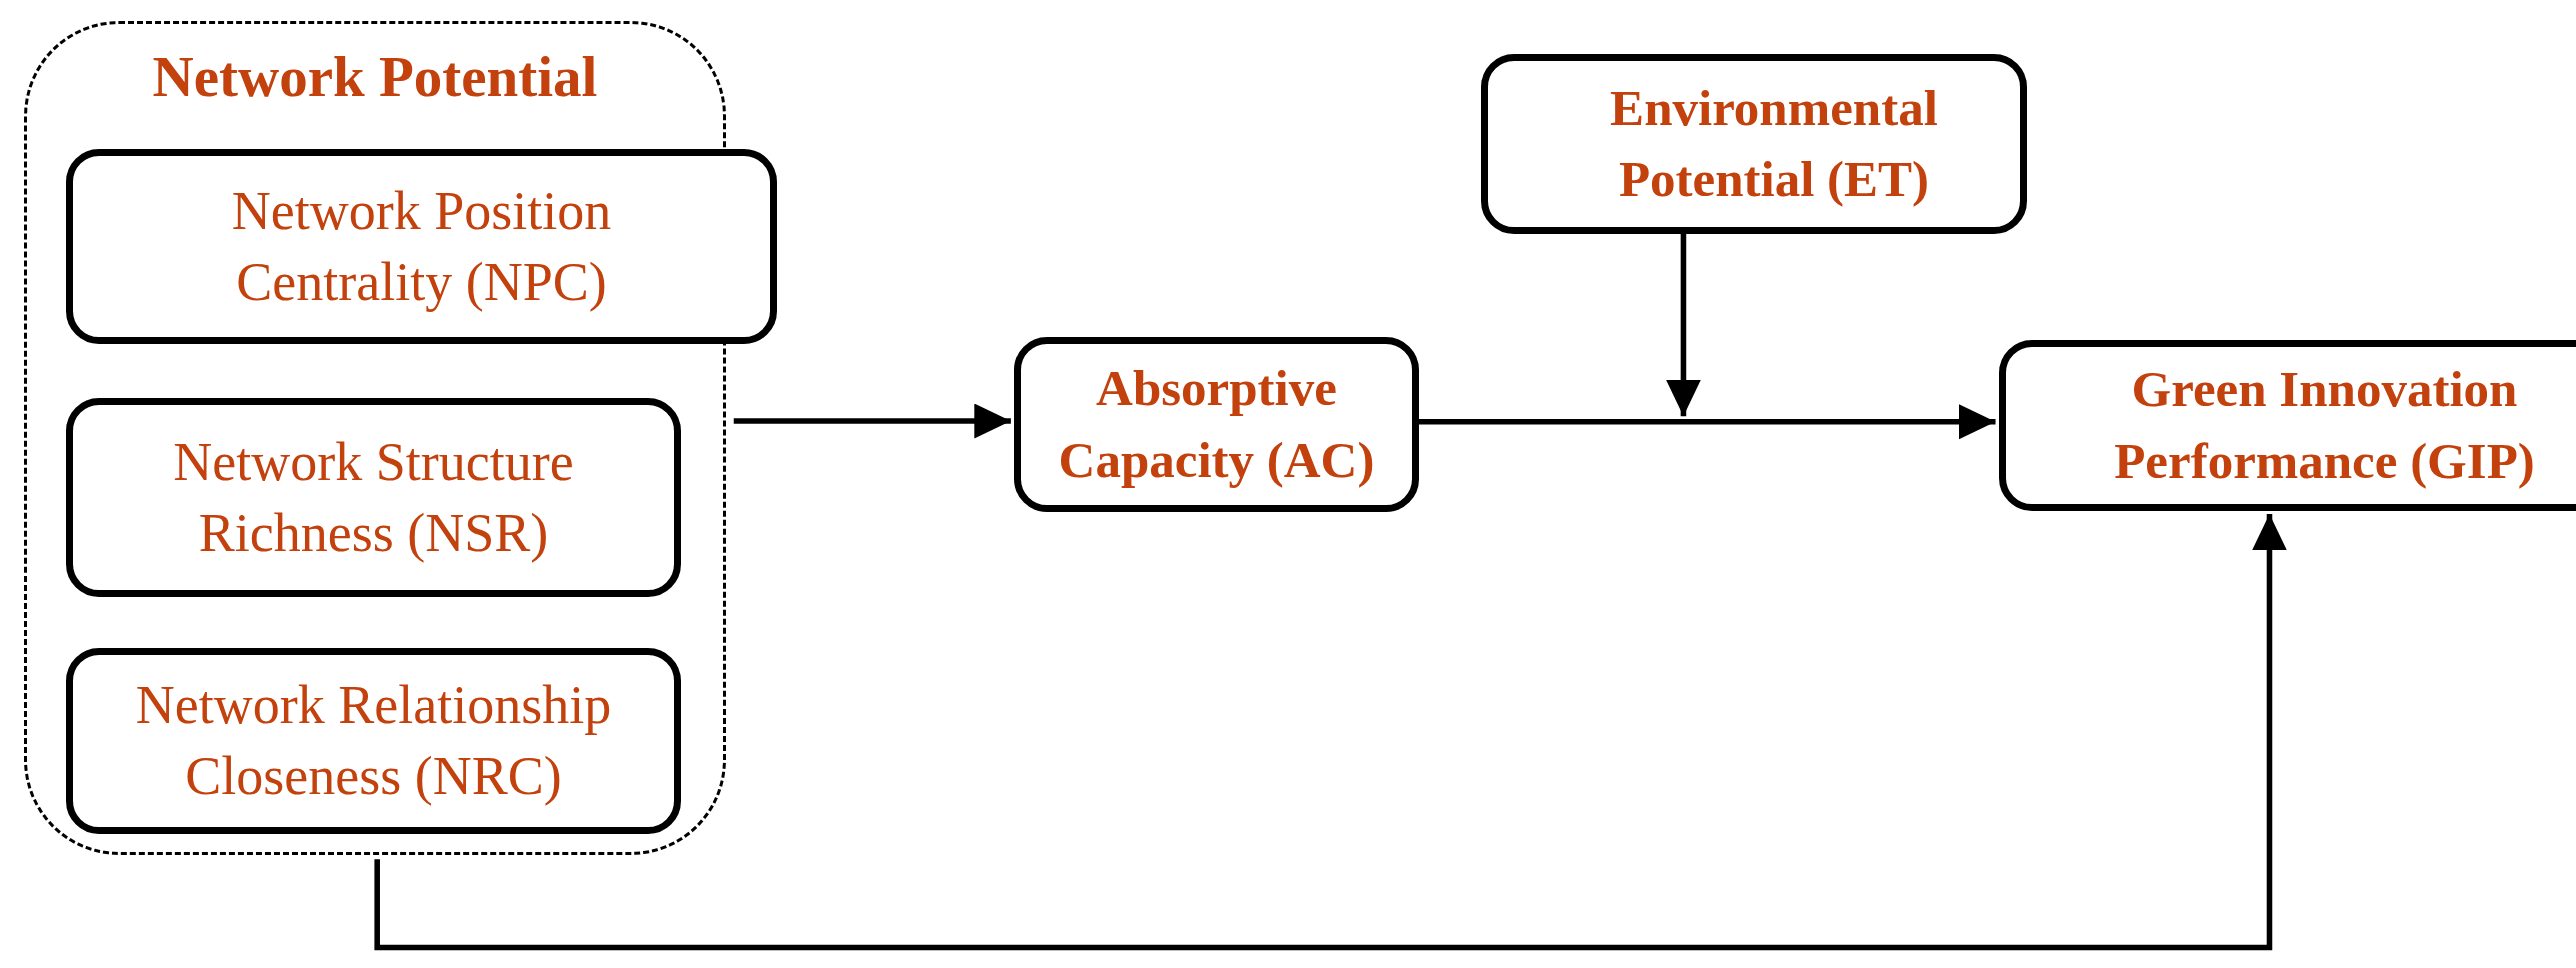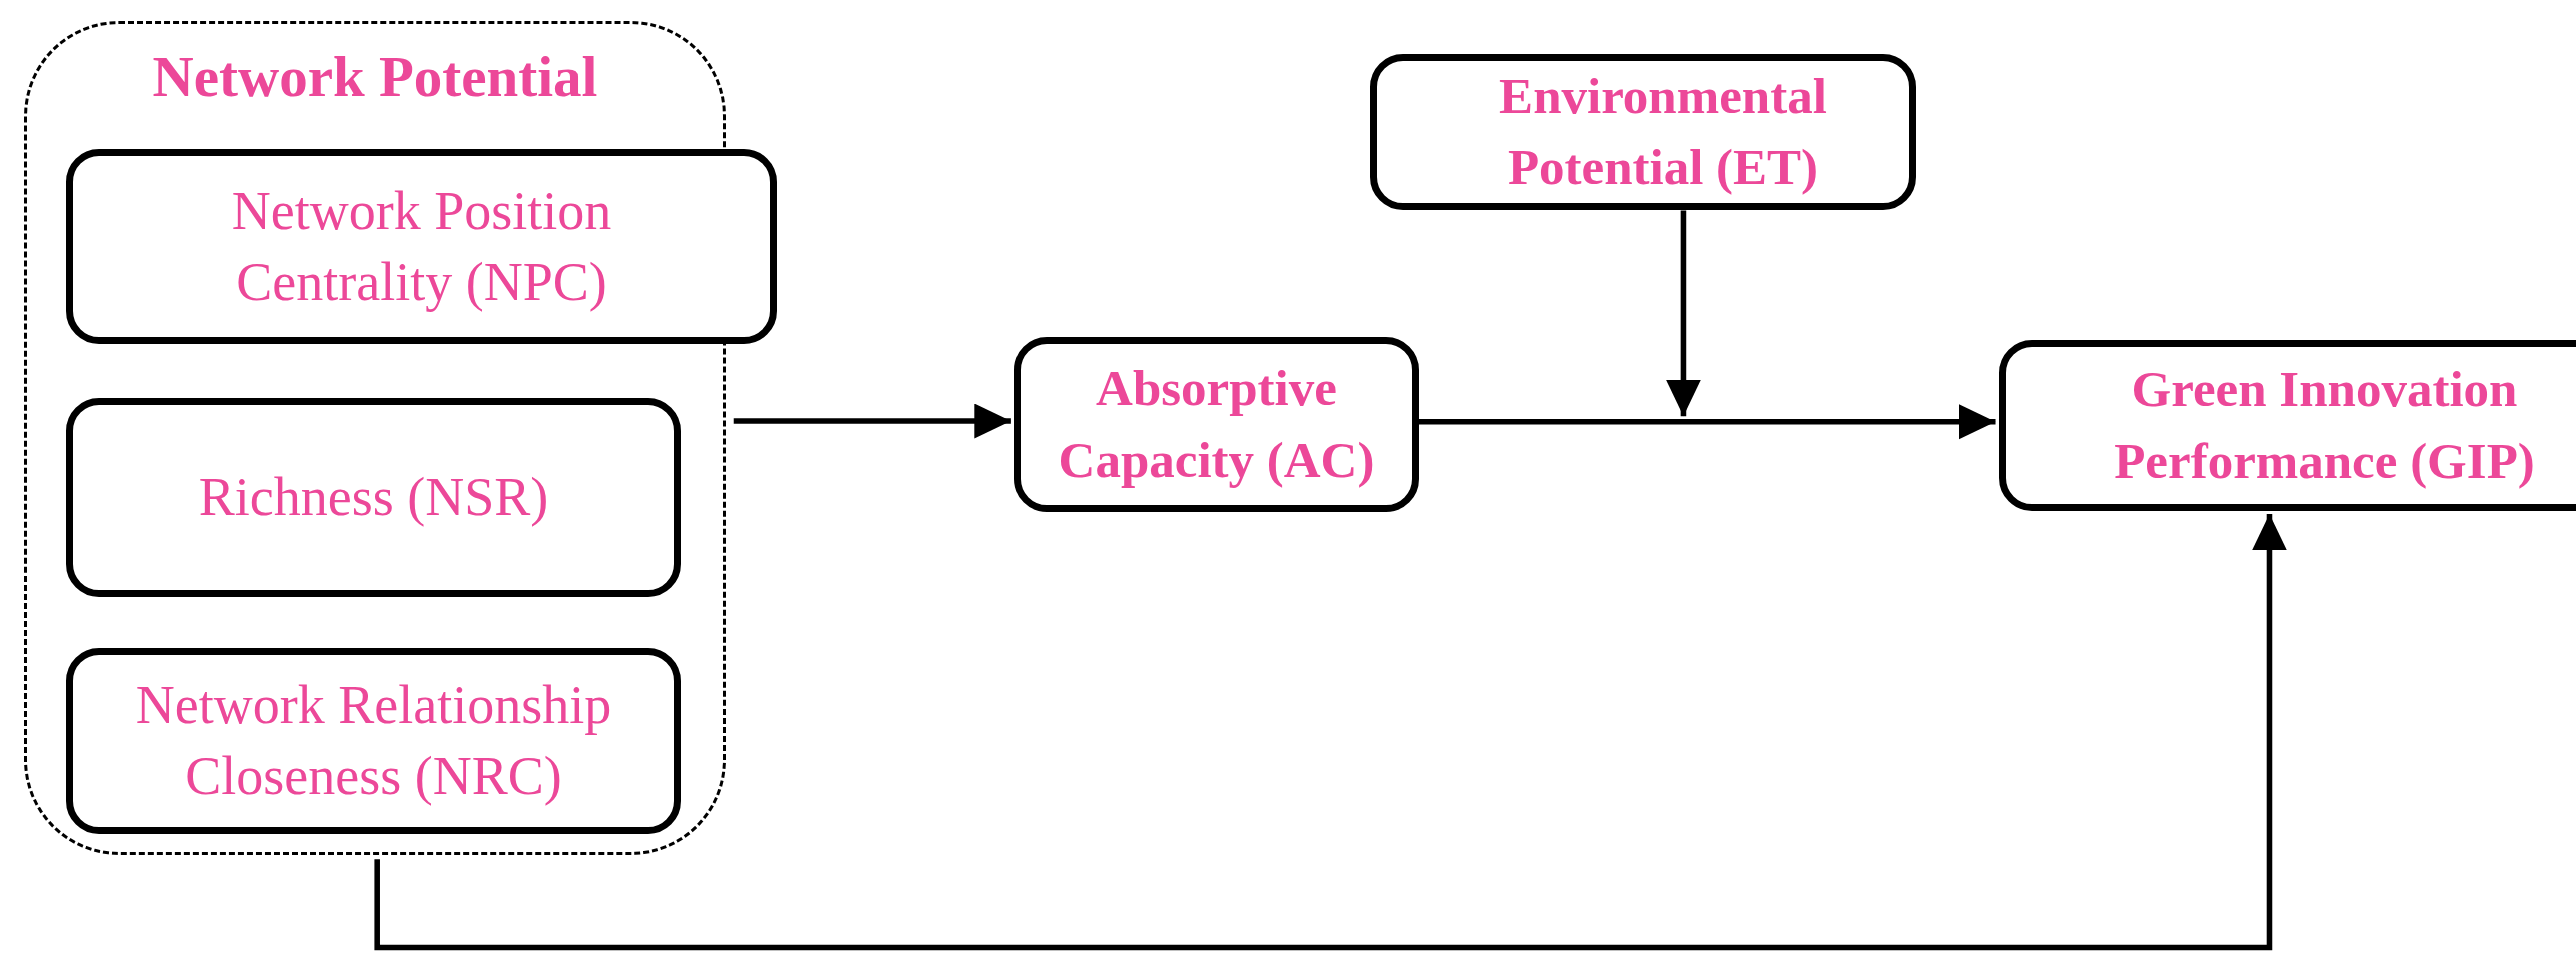--- a/index.html
+++ b/index.html
@@ -6,21 +6,21 @@
     margin: 0;
     padding: 0;
     background: #ffffff;
   }
   .canvas {
     position: relative;
     width: 2576px;
     height: 969px;
     background: #ffffff;
     font-family: "Liberation Serif", "DejaVu Serif", serif;
-    color: #ec4899;
+    color: #c2410c;
     overflow: hidden;
   }
   .edges-layer {
     position: absolute;
     left: 0;
     top: 0;
     width: 2576px;
     height: 969px;
     pointer-events: none;
   }
@@ -61,21 +61,21 @@
     line-height: 1.32;
     white-space: nowrap;
   }
   .node.bold { font-weight: bold; font-size: 51px; line-height: 1.4; }
   
   .node.npc { left: 39px; top: 125px; width: 711px; height: 195px; }
   .node.nsr { left: 39px; top: 374px; width: 615px; height: 199px; }
   .node.nrc { left: 39px; top: 624px; width: 615px; height: 186px; }
   
   .node.ac  { left: 1014px; top: 337px; width: 405px; height: 175px; }
-  .node.et  { left: 1370px; top: 54px;  width: 546px; height: 156px; padding-left: 40px; }
+  .node.et  { left: 1481px; top: 54px;  width: 546px; height: 180px; padding-left: 40px; }
   .node.gip { left: 1999px; top: 340px; width: 651px; height: 171px; }
 </style>
 </head>
 <body>
 
 <div class="canvas">
 
   <svg class="edges-layer" viewBox="0 0 3244 1220" xmlns="http://www.w3.org/2000/svg">
     <defs>
       <marker id="arrowhead" markerUnits="userSpaceOnUse" markerWidth="52" markerHeight="48" refX="46" refY="22" orient="auto">
@@ -90,20 +90,21 @@
 
   <div class="group-container">
     <div class="group-title">Network Potential</div>
 
     <div class="node npc">
       <span>Network Position</span>
       <span>Centrality (NPC)</span>
     </div>
 
     <div class="node nsr">
+      <span>Network Structure</span>
       <span>Richness (NSR)</span>
     </div>
 
     <div class="node nrc">
       <span>Network Relationship</span>
       <span>Closeness (NRC)</span>
     </div>
   </div>
 
   <div class="node bold ac">

